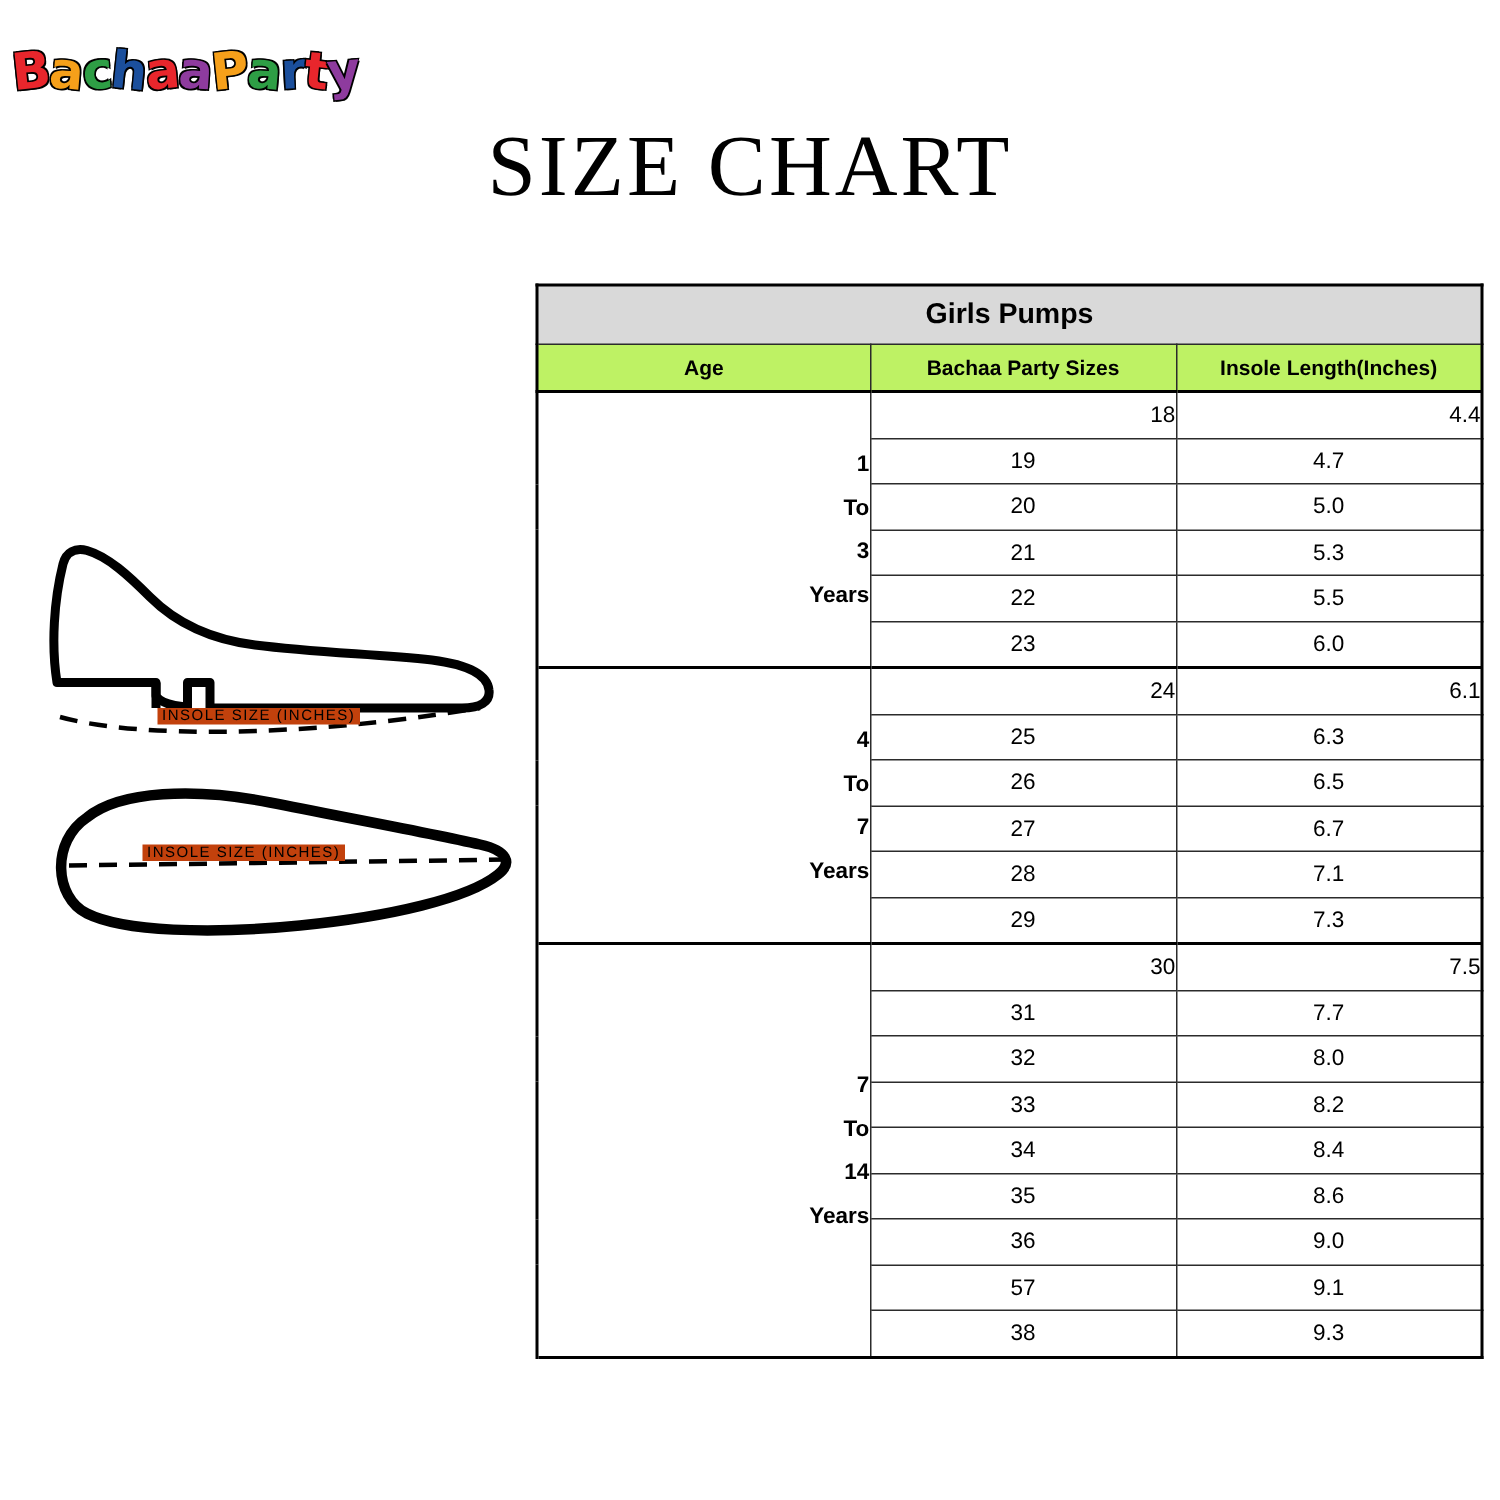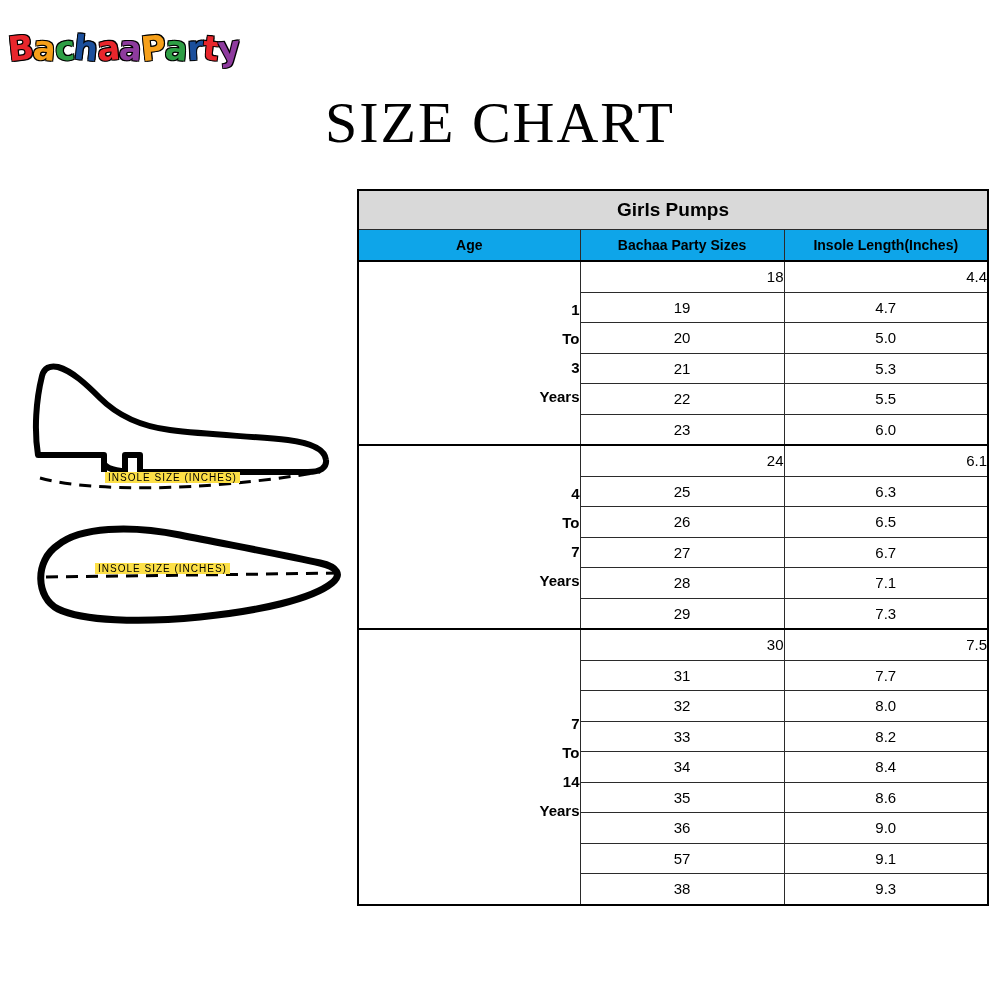--- a/index.html
+++ b/index.html
@@ -45,21 +45,21 @@
   .lt7 { color: #f6a01a; transform: rotate(-6deg); }
   .lt8 { color: #2e9e45; transform: rotate(5deg); }
   .lt9 { color: #1b4f9c; transform: rotate(-3deg); }
   .lt10 { color: #e8262c; transform: rotate(6deg); }
   .lt11 { color: #8e3b9e; transform: rotate(-5deg); }
 
   
   #page-title {
     position: absolute;
     left: 270px;
-    top: 92px;
+    top: 80px;
     width: 460px;
     text-align: center;
     font-family: "Liberation Serif", serif;
     font-size: 58px;
     letter-spacing: 2px;
     line-height: 62px;
   }
 
   
   #shoe-side-illustration {
@@ -74,21 +74,21 @@
     left: 20px;
     top: 515px;
     width: 330px;
     height: 125px;
   }
   .insole-caption {
     position: absolute;
     font-family: "Liberation Sans", sans-serif;
     font-size: 10px;
     letter-spacing: 1px;
-    background: #fde047;
+    background: #c2410c;
     padding: 0 3px;
   }
   #insole-caption-side { left: 105px; top: 472px; }
   #insole-caption-sole { left: 95px; top: 563px; }
 
   
   #size-chart-table {
     position: absolute;
     left: 357px;
     top: 189px;
@@ -104,21 +104,21 @@
     height: 29.5px;
     font-family: "Liberation Sans", sans-serif;
   }
   #size-chart-table .header-main {
     background: #d9d9d9;
     font-weight: 700;
     font-size: 19px;
     height: 38px;
   }
   #size-chart-table .header-col {
-    background: #0ea5e9;
+    background: #bef264;
     font-weight: 700;
     font-size: 14px;
     height: 30px;
   }
   #size-chart-table .age-cell {
     font-weight: 700;
     font-size: 15px;
     line-height: 29px;
     border-left: 2px solid #000;
     border-right: 1px solid #2b2b2b;

